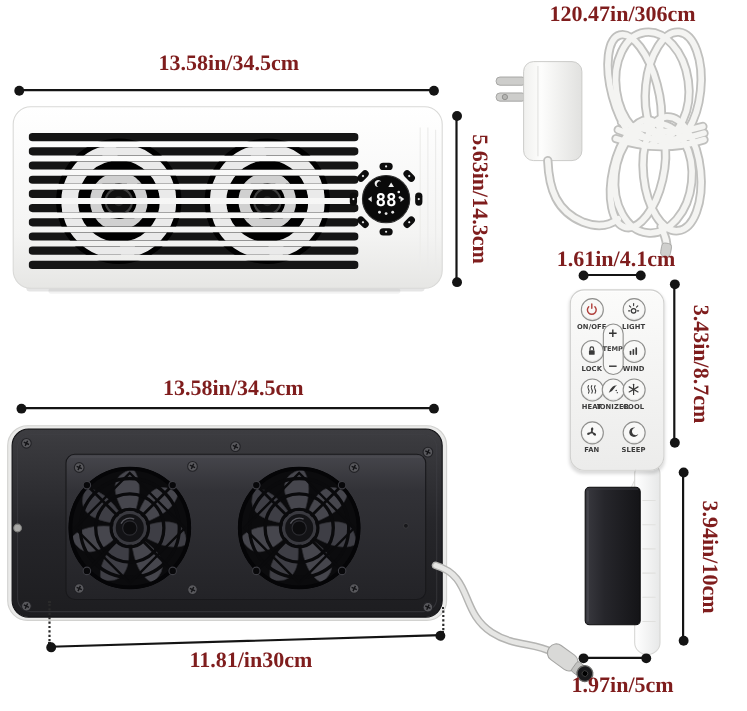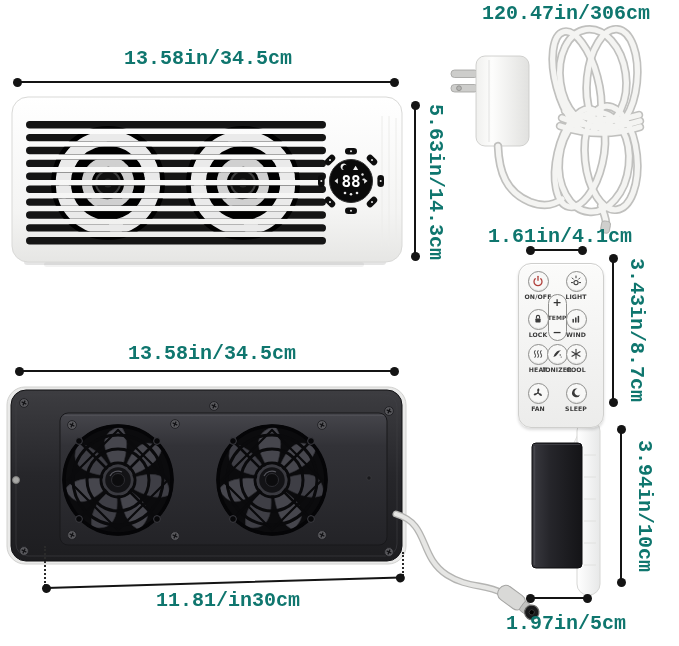--- a/index.html
+++ b/index.html
@@ -2,22 +2,22 @@
 <html><head>
 <meta charset="utf-8">
 <style>
   html,body{margin:0;padding:0;background:#fff;}
   #stage{position:relative;width:679px;height:646px;background:#ffffff;overflow:hidden;
          font-family:"DejaVu Sans","Liberation Sans",sans-serif;}
   svg{display:block;}
   .scene{position:absolute;left:0;top:0;z-index:1;}
 
   
-  .dlabel{position:absolute;z-index:3;color:#0f766e;white-space:nowrap;
-          font-family:Liberation Mono, monospace;
+  .dlabel{position:absolute;z-index:3;color:#7f1d1d;white-space:nowrap;
+          font-family:Liberation Serif, serif;
           font-weight:700;font-size:20px;letter-spacing:0;}
   .dlabel.center{transform:translateX(-50%);}
   .dlabel.vert{writing-mode:vertical-rl;text-align:center;}
   .dline-h{position:absolute;z-index:2;height:2px;background:#141414;border-radius:1px;}
   .dline-h::before,.dline-h::after{content:"";position:absolute;top:50%;margin-top:-4.5px;
           width:9px;height:9px;border-radius:50%;background:#141414;}
   .dline-h::before{left:-3px;}
   .dline-h::after{right:-3px;}
   .dline-v{position:absolute;z-index:2;width:2px;background:#141414;border-radius:1px;}
   .dline-v::before,.dline-v::after{content:"";position:absolute;left:50%;margin-left:-4.5px;

